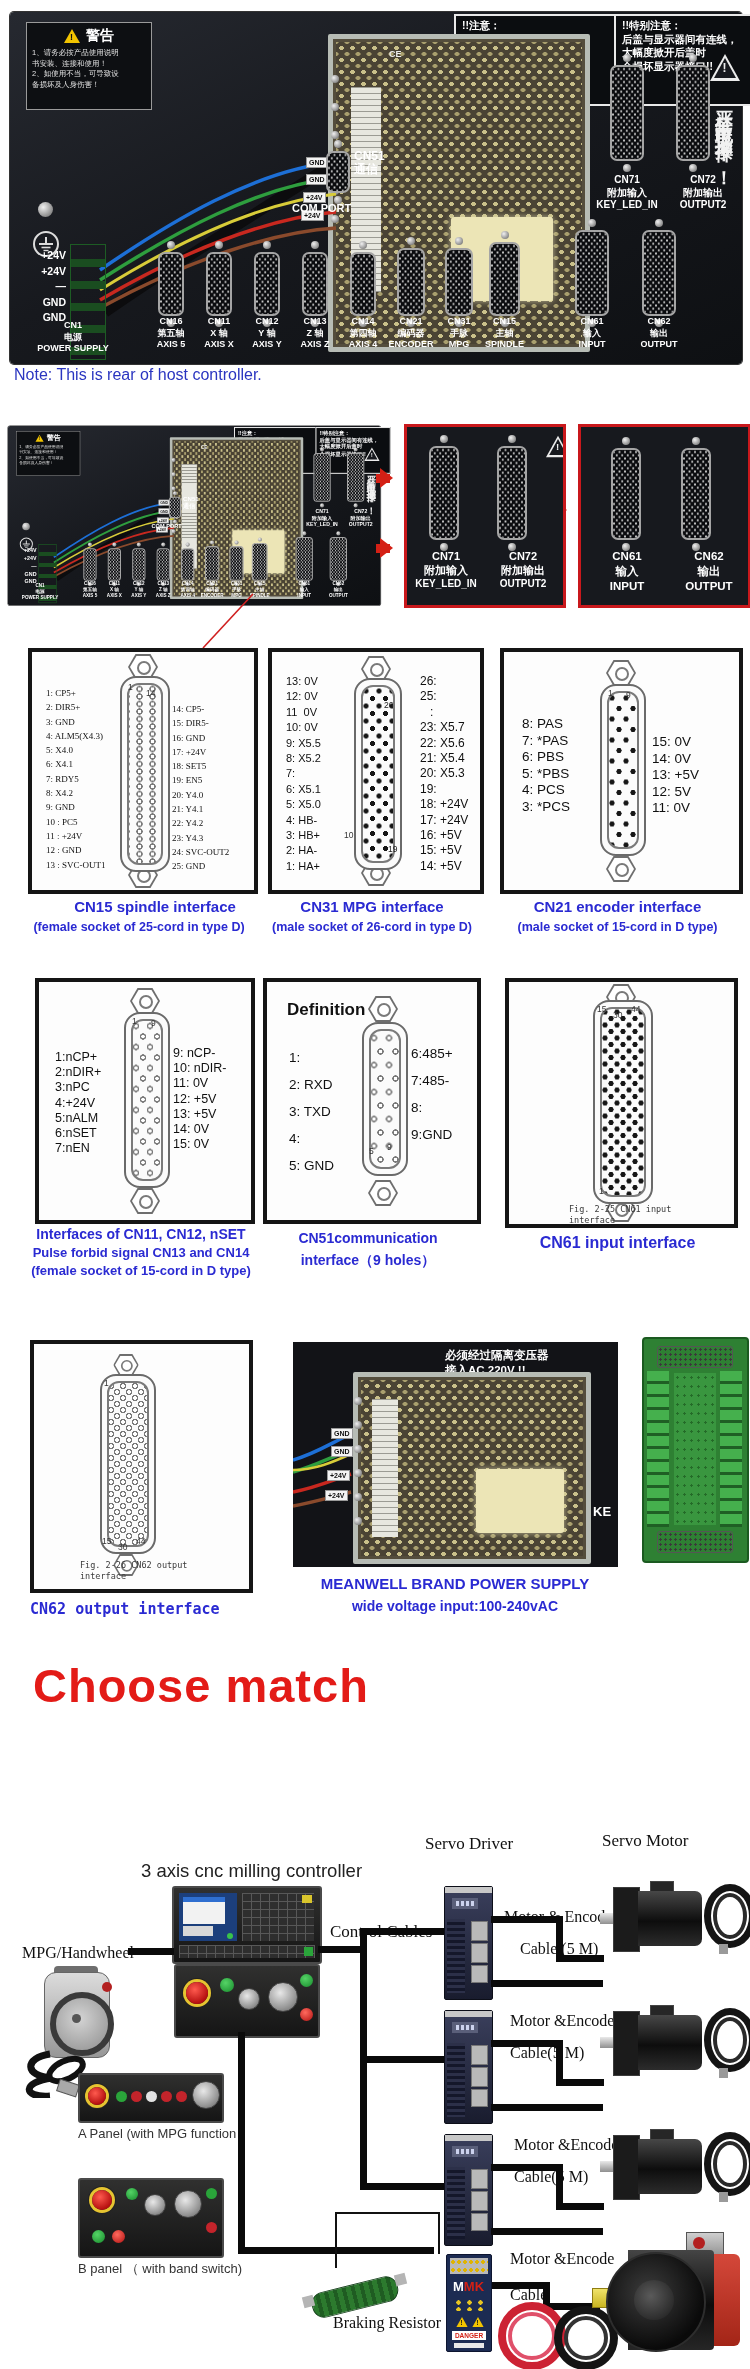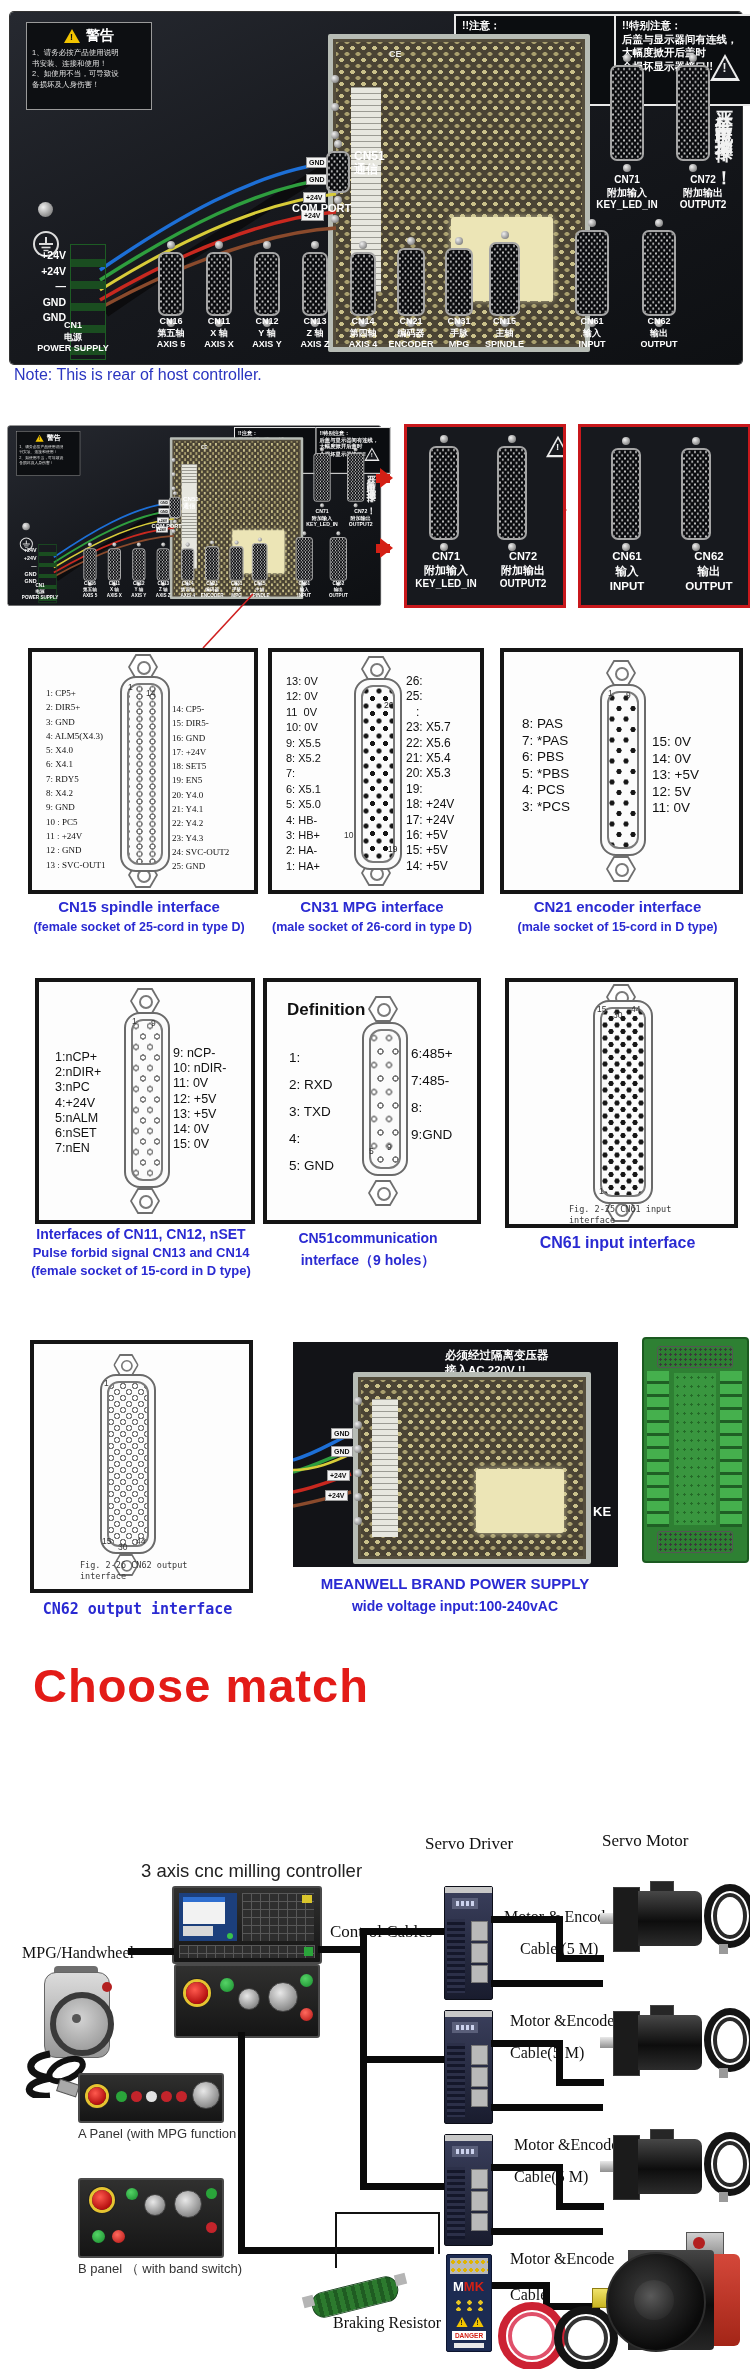--- a/index.html
+++ b/index.html
@@ -660,21 +660,21 @@
         <div>18: SET5</div>
         <div>19: EN5</div>
         <div>20: Y4.0</div>
         <div>21: Y4.1</div>
         <div>22: Y4.2</div>
         <div>23: Y4.3</div>
         <div>24: SVC-OUT2</div>
         <div>25: GND</div>
       </div>
   </div>
-  <div class="cap" style="left:28px;top:898px;width:222px;font-size:15px">CN15 spindle interface</div>
+  <div class="cap" style="left:44px;top:898px;width:222px;font-size:15px">CN15 spindle interface</div>
   <div class="cap" style="left:18px;top:920px;width:242px;font-size:12.5px">(female socket of 25-cord in type D)</div>
 
   <div class="pinbox" style="left:268px;top:648px;width:208px;height:238px">
     <div class="hexnut" style="top:4px;left:104px">
         <div class="hx1"></div>
         <div class="hx2"></div>
         <div class="hx3"></div>
       </div>
     <div class="hexnut" style="top:208px;left:104px">
         <div class="hx1"></div>
@@ -695,21 +695,21 @@
         <div>9: X5.5</div>
         <div>8: X5.2</div>
         <div>7:</div>
         <div>6: X5.1</div>
         <div>5: X5.0</div>
         <div>4: HB-</div>
         <div>3: HB+</div>
         <div>2: HA-</div>
         <div>1: HA+</div>
       </div>
-    <div class="plist" style="left:134px;top:22px;font-size:12px;line-height:15.4px">
+    <div class="plist" style="left:148px;top:22px;font-size:12px;line-height:15.4px">
         <div>26:</div>
         <div>25:</div>
         <div>   :</div>
         <div>23: X5.7</div>
         <div>22: X5.6</div>
         <div>21: X5.4</div>
         <div>20: X5.3</div>
         <div>19:</div>
         <div>18: +24V</div>
         <div>17: +24V</div>
@@ -870,21 +870,21 @@
     </div>
     <div class="marker" style="left:70px;top:34px">1</div>
     <div class="marker" style="left:68px;top:192px">15</div>
     <div class="marker" style="left:84px;top:198px">30</div>
     <div class="marker" style="left:102px;top:192px">44</div>
     <div class="figtxt" style="left:46px;top:216px">
       <div>Fig. 2-26 CN62 output</div>
         <div>interface</div>
     </div>
   </div>
-  <div class="abs caption-blue" style="left:30px;top:1600px;width:215px;text-align:center;font-size:15px;font-family:'DejaVu Sans Mono',monospace">CN62 output interface</div>
+  <div class="abs caption-blue" style="left:30px;top:1600px;width:215px;font-size:15px;font-family:'DejaVu Sans Mono',monospace">CN62 output interface</div>
 
   <div class="abs" style="left:293px;top:1342px;width:325px;height:225px;background:#121317">
     <div class="wlabel" style="left:152px;top:6px;width:170px;font-size:11.5px;line-height:15px;text-align:left">
       <div>必须经过隔离变压器</div>
         <div>接入AC 220V !!</div>
     </div>
     <div class="psu" style="left:60px;top:30px;width:228px;height:182px">
       <div class="hexgrille"></div>
       <div class="psu-strip" style="left:14px;top:22px;width:26px;height:138px"></div>
       <div class="psu-patch" style="left:118px;top:92px;width:88px;height:64px"></div>

